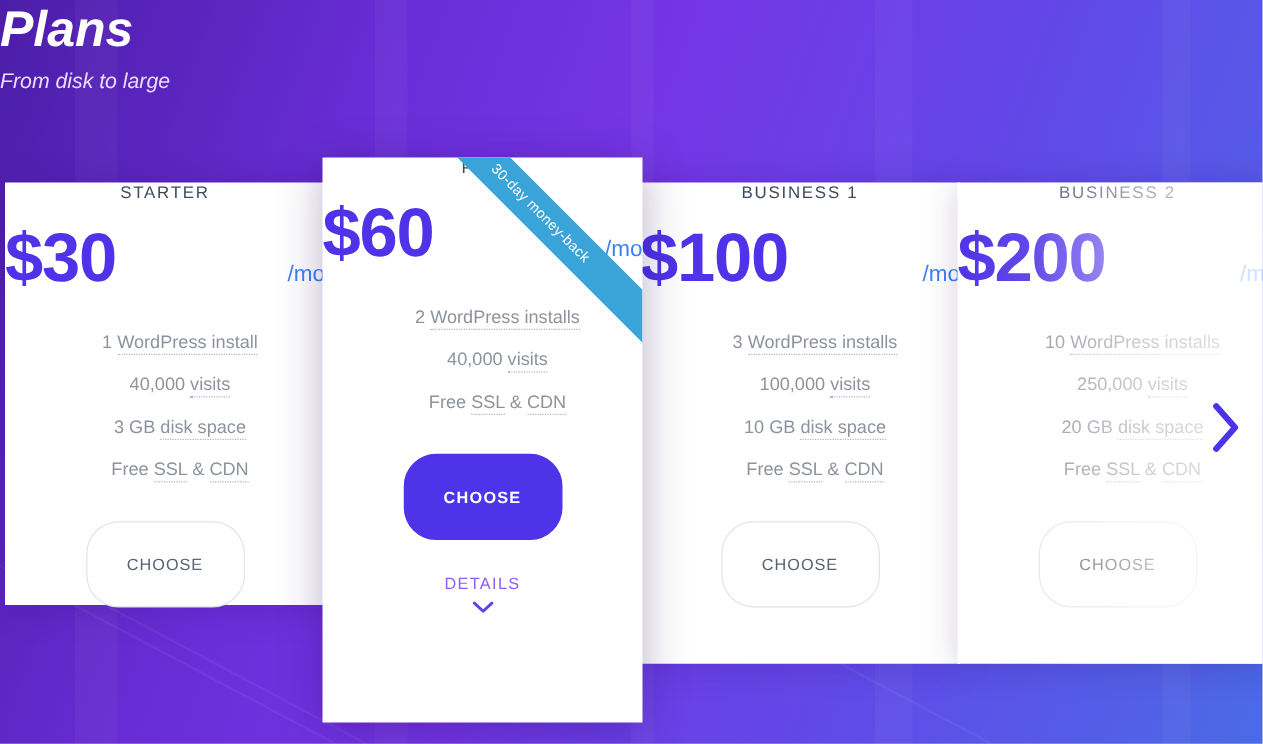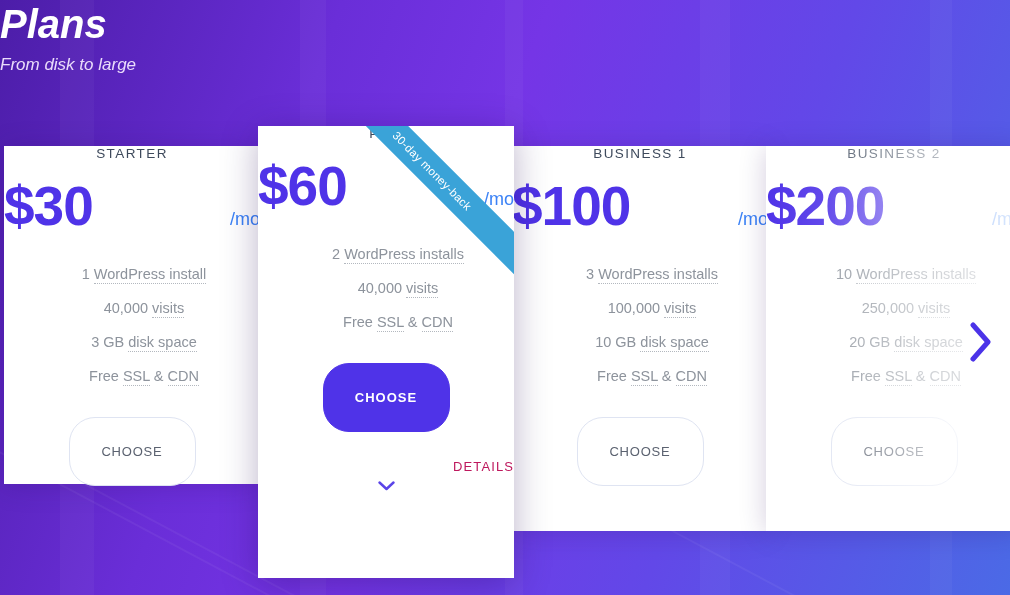--- a/index.html
+++ b/index.html
@@ -60,21 +60,21 @@
   .btn-wrap { margin-top:24px; }
   .btn {
     display:inline-block; font-size:13px; letter-spacing:0.8px;
     padding:26px 30px; border-radius:26px; min-width:127px;
   }
   .btn.outline { border:1px solid #dfe4f2; color:#5b6270; background:#fff; }
   .btn.solid   { border:1px solid #4f33e8; color:#ffffff; background:#4f33e8;
                  font-weight:bold; letter-spacing:1px; }
 
   .details { margin-top:27px; }
-  .details-label { font-size:13px; color:#be185d; letter-spacing:1.1px;text-align:right; }
+  .details-label { font-size:13px; color:#8b5cf6; letter-spacing:1.1px; }
   .chev-down { margin-top:7px; display:flex; justify-content:center; }
 
   
   .ribbon { position:absolute; top:0; right:0; width:210px; height:210px;
             overflow:hidden; pointer-events:none; z-index:6; }
   .ribbon-band {
     position:absolute; width:300px; padding:9px 0; background:#3aa3d8;
     color:#fff; font-size:11.5px; text-align:center; letter-spacing:0.3px;
     transform: rotate(45deg); left:-22px; top:30px;
   }

